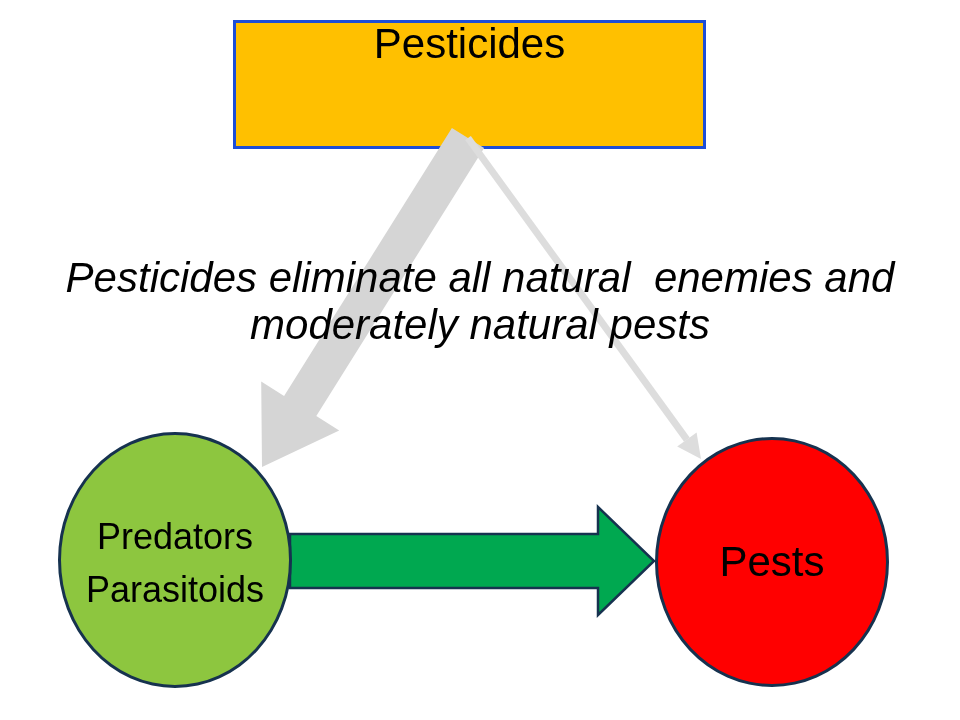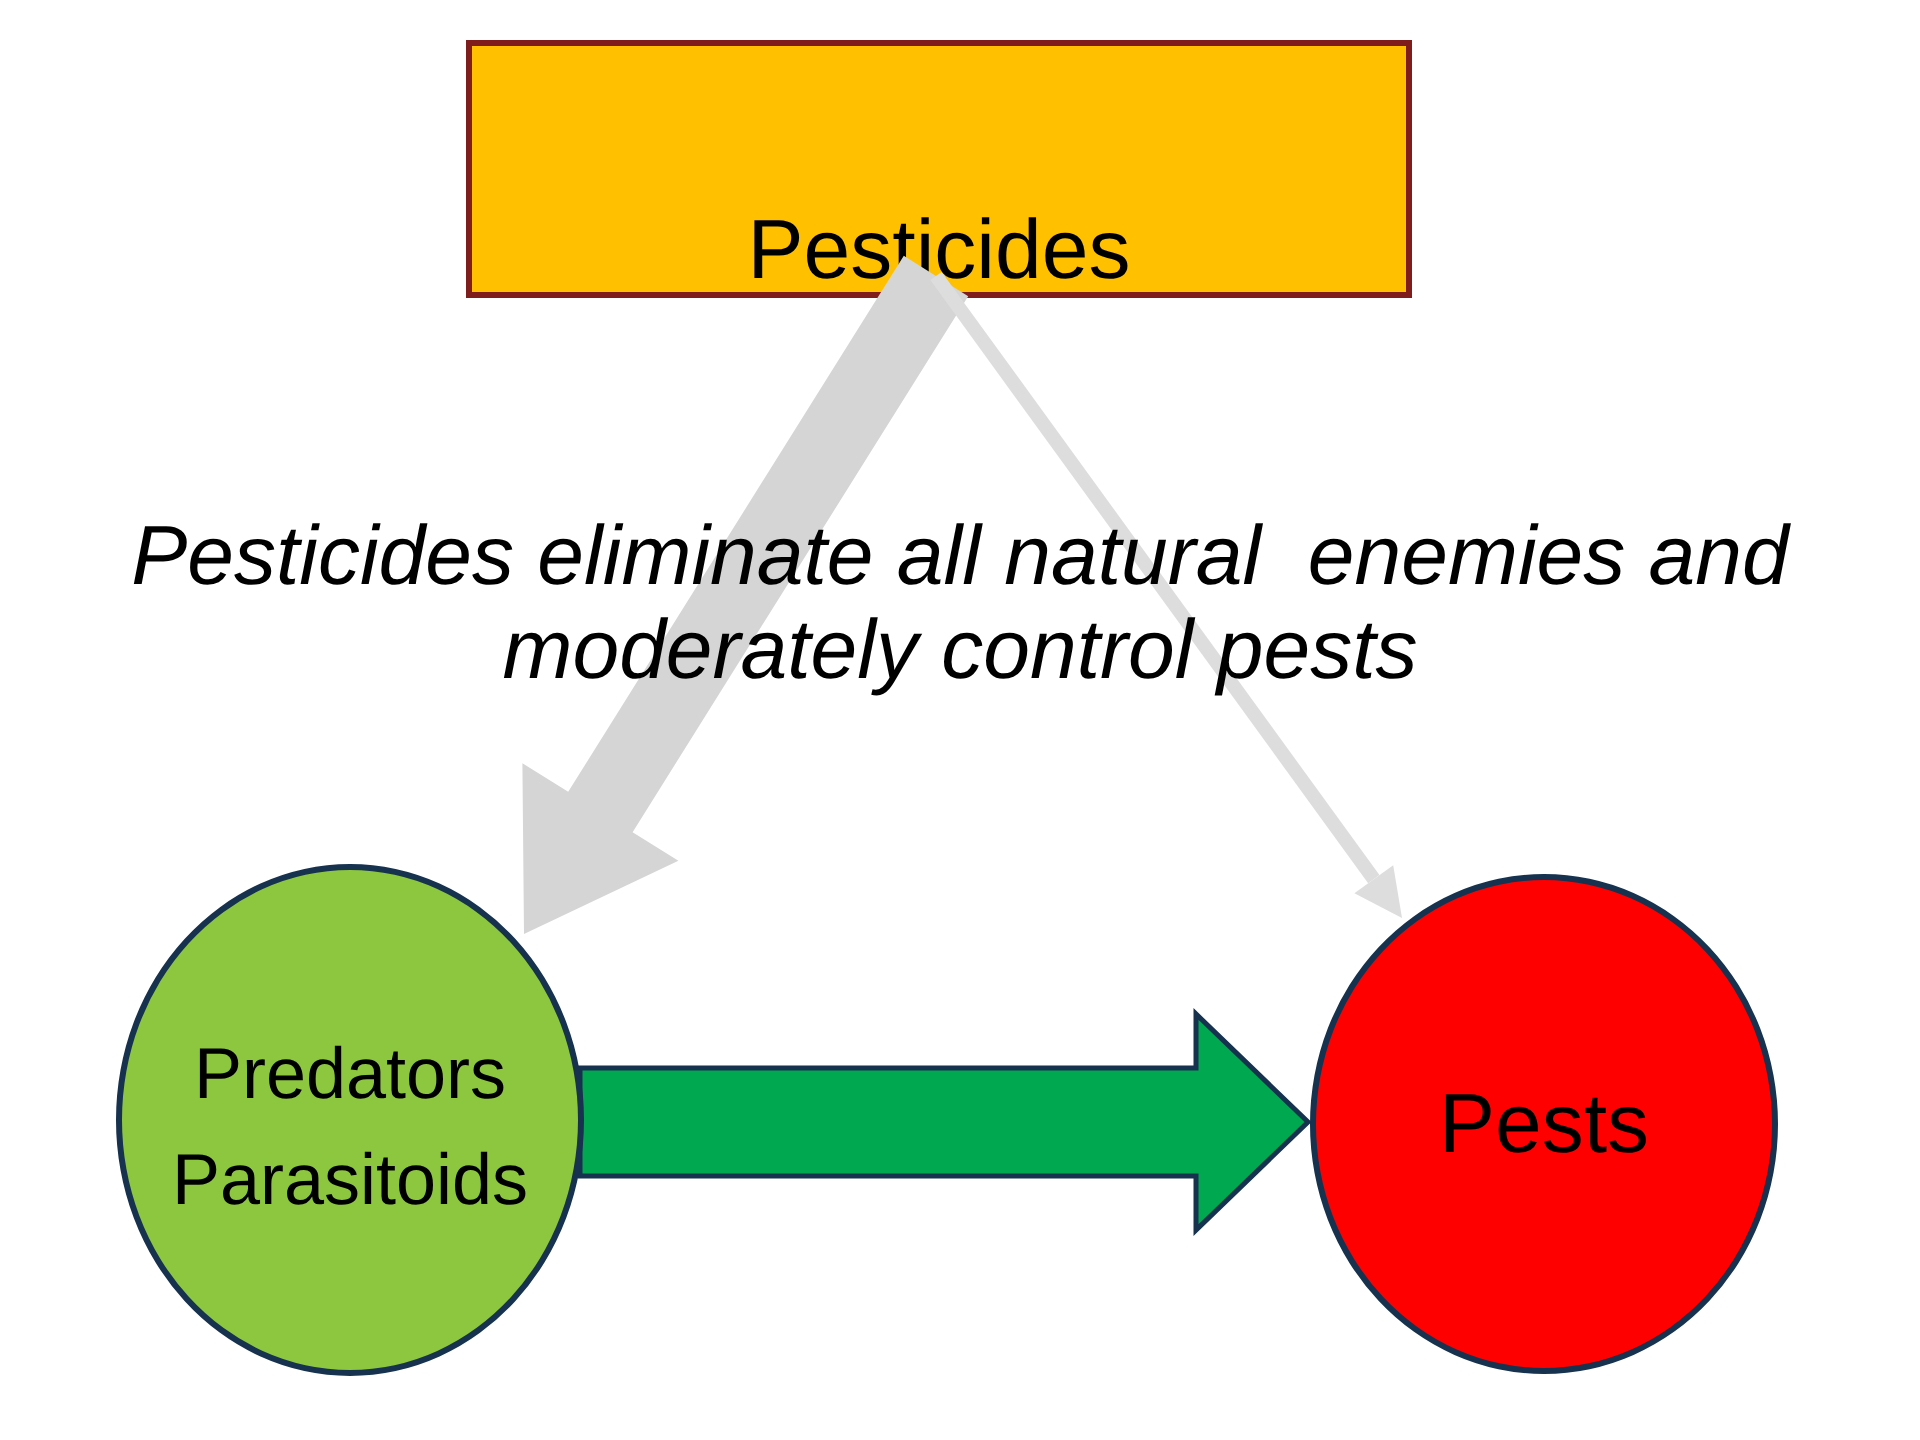--- a/index.html
+++ b/index.html
@@ -15,24 +15,24 @@
   #arrow-layer {
     position: absolute;
     left: 0; top: 0;
     width: 960px; height: 720px;
     z-index: 2;
   }
   .shape-box {
     position: absolute;
     left: 233px; top: 20px;
     width: 467px; height: 123px;
-    border: 3px solid #7f1d1d;
+    border: 3px solid #1d4ed8;
     background: #FFC000;
     display: flex;
-    align-items: flex-end;
+    align-items: flex-start;
     justify-content: center;
     z-index: 1;
   }
   .shape-box .label {
     font-size: 42px;
     line-height: 1;
   }
   .circle {
     position: absolute;
     width: 228px; height: 244px;
@@ -97,16 +97,16 @@
     <div class="line">Predators</div>
     <div class="line">Parasitoids</div>
   </div>
 
   <div class="circle" id="circle-pests">
     <span class="label">Pests</span>
   </div>
 
   <div class="annotation">
     <div class="ann-line">Pesticides eliminate all natural  enemies and</div>
-    <div class="ann-line">moderately control pests</div>
+    <div class="ann-line">moderately natural pests</div>
   </div>
 
 </div>
 
 </body></html>

